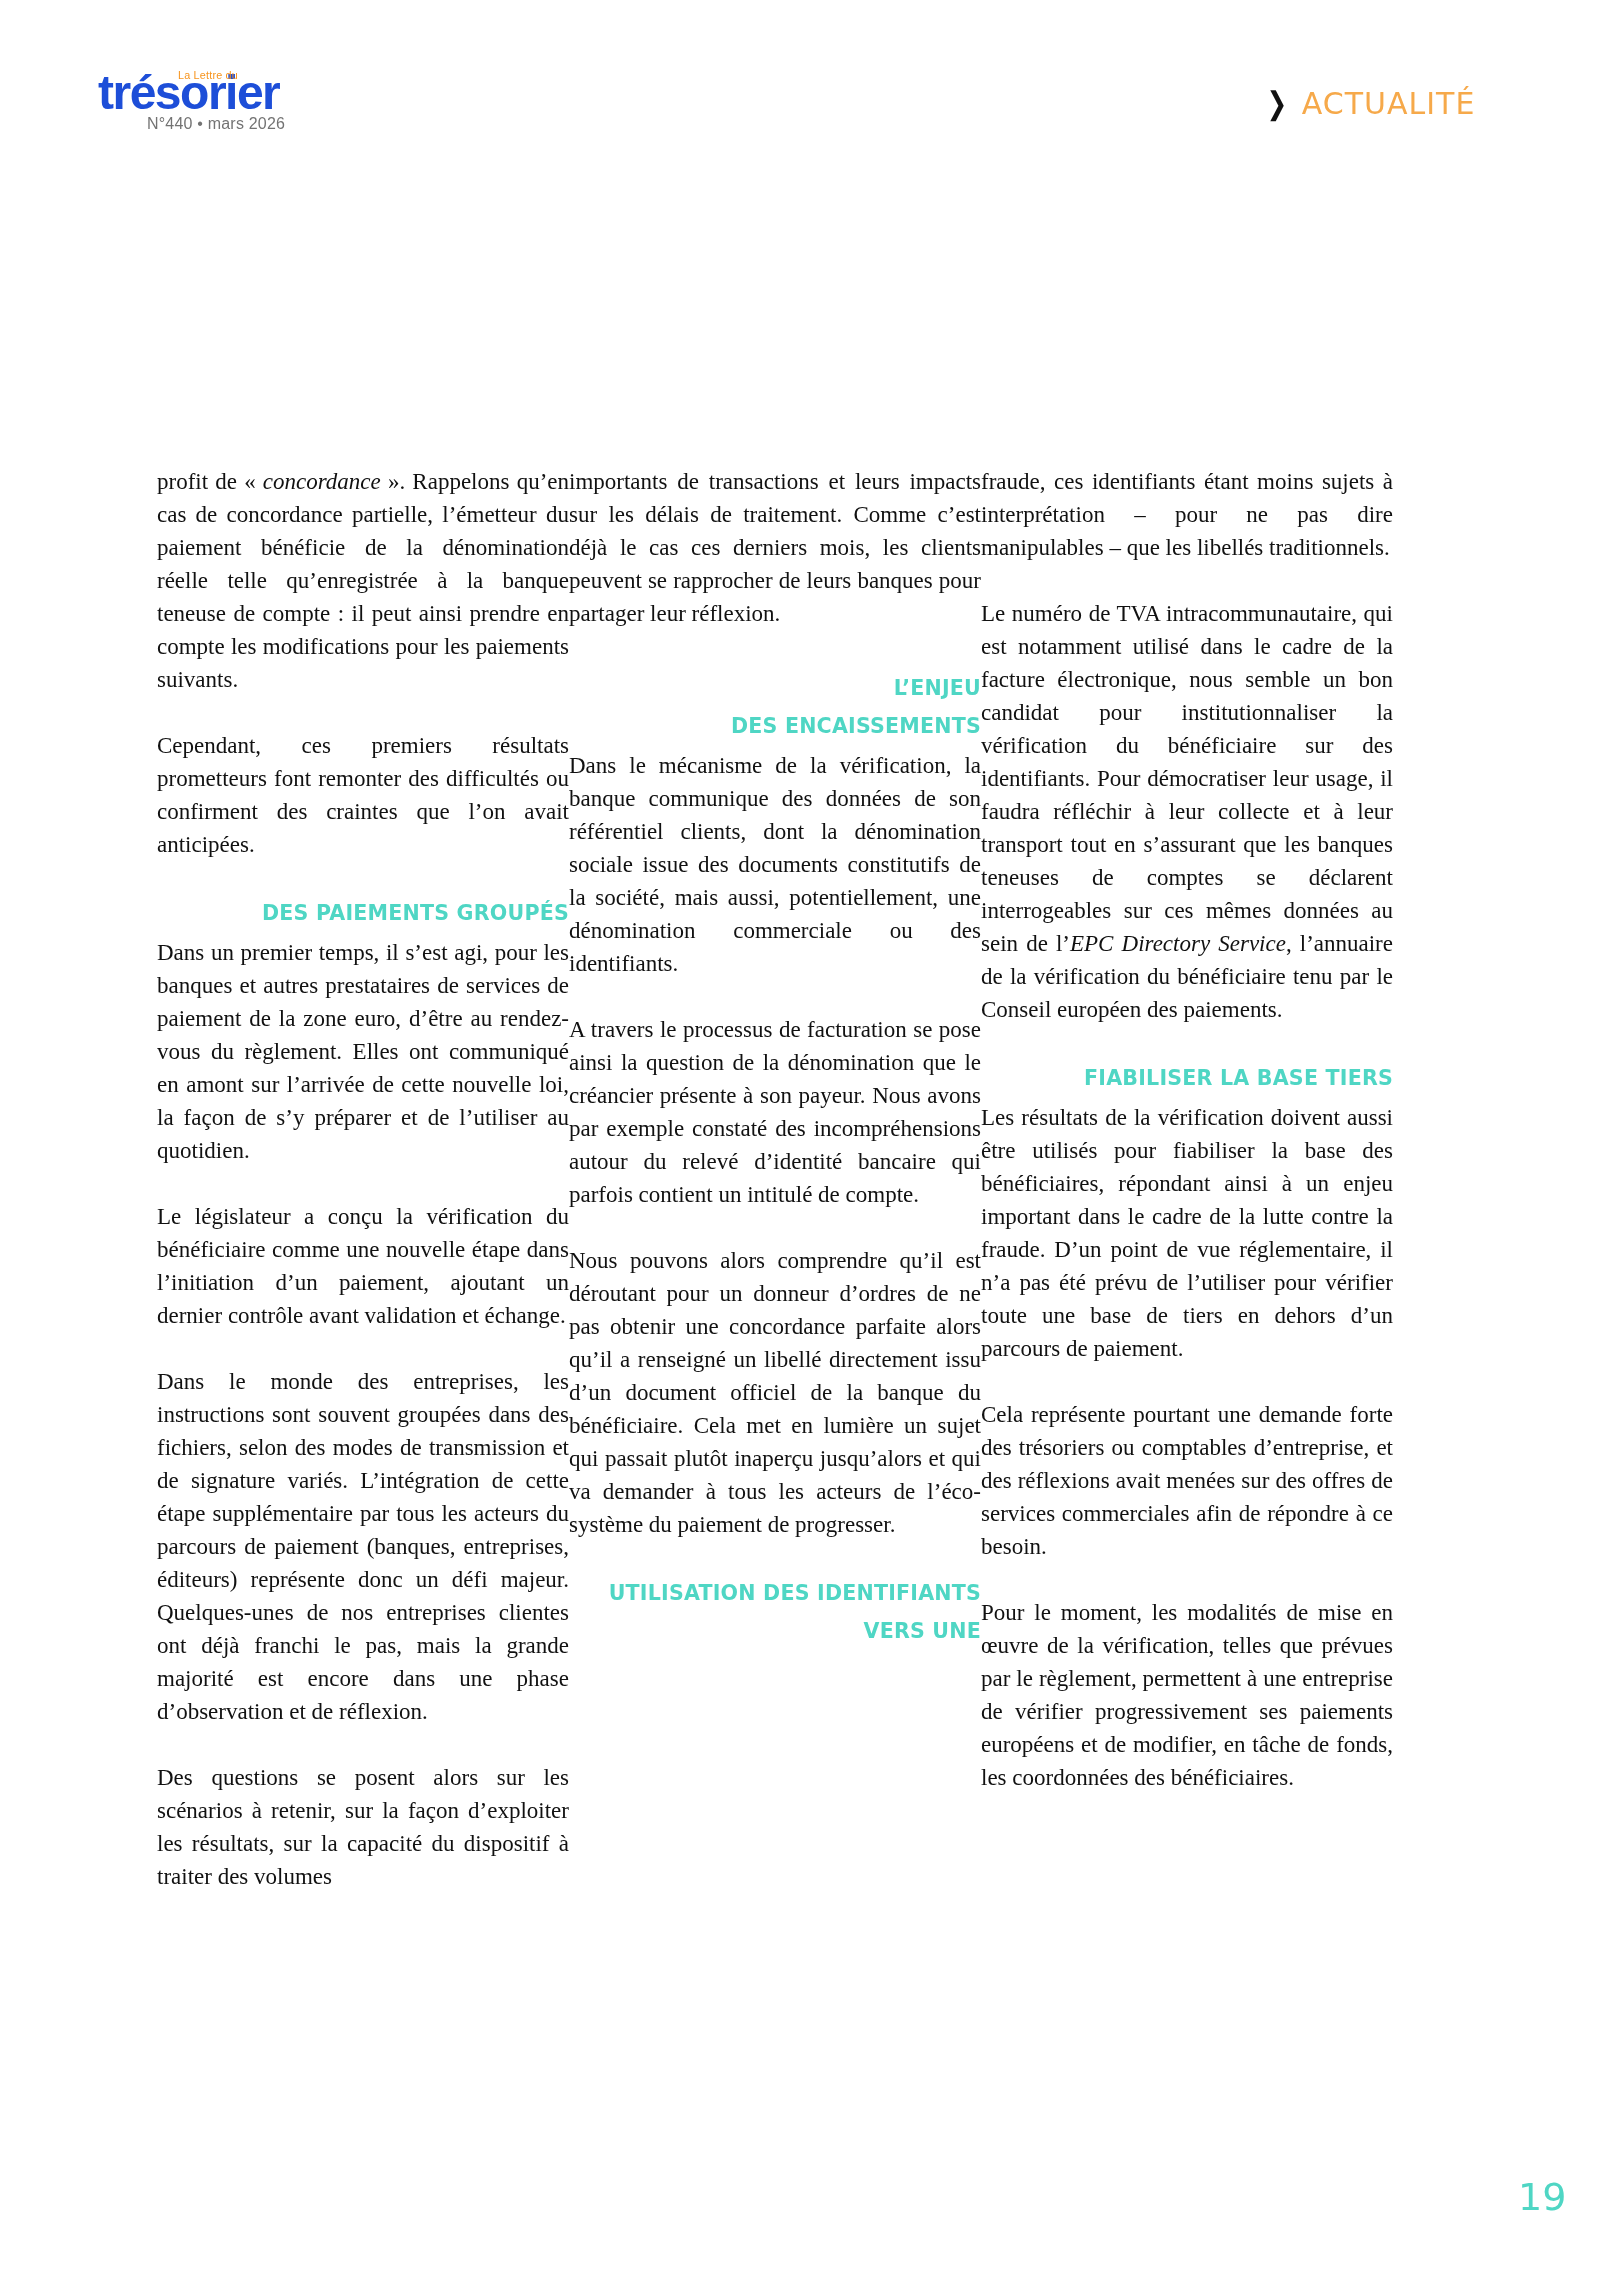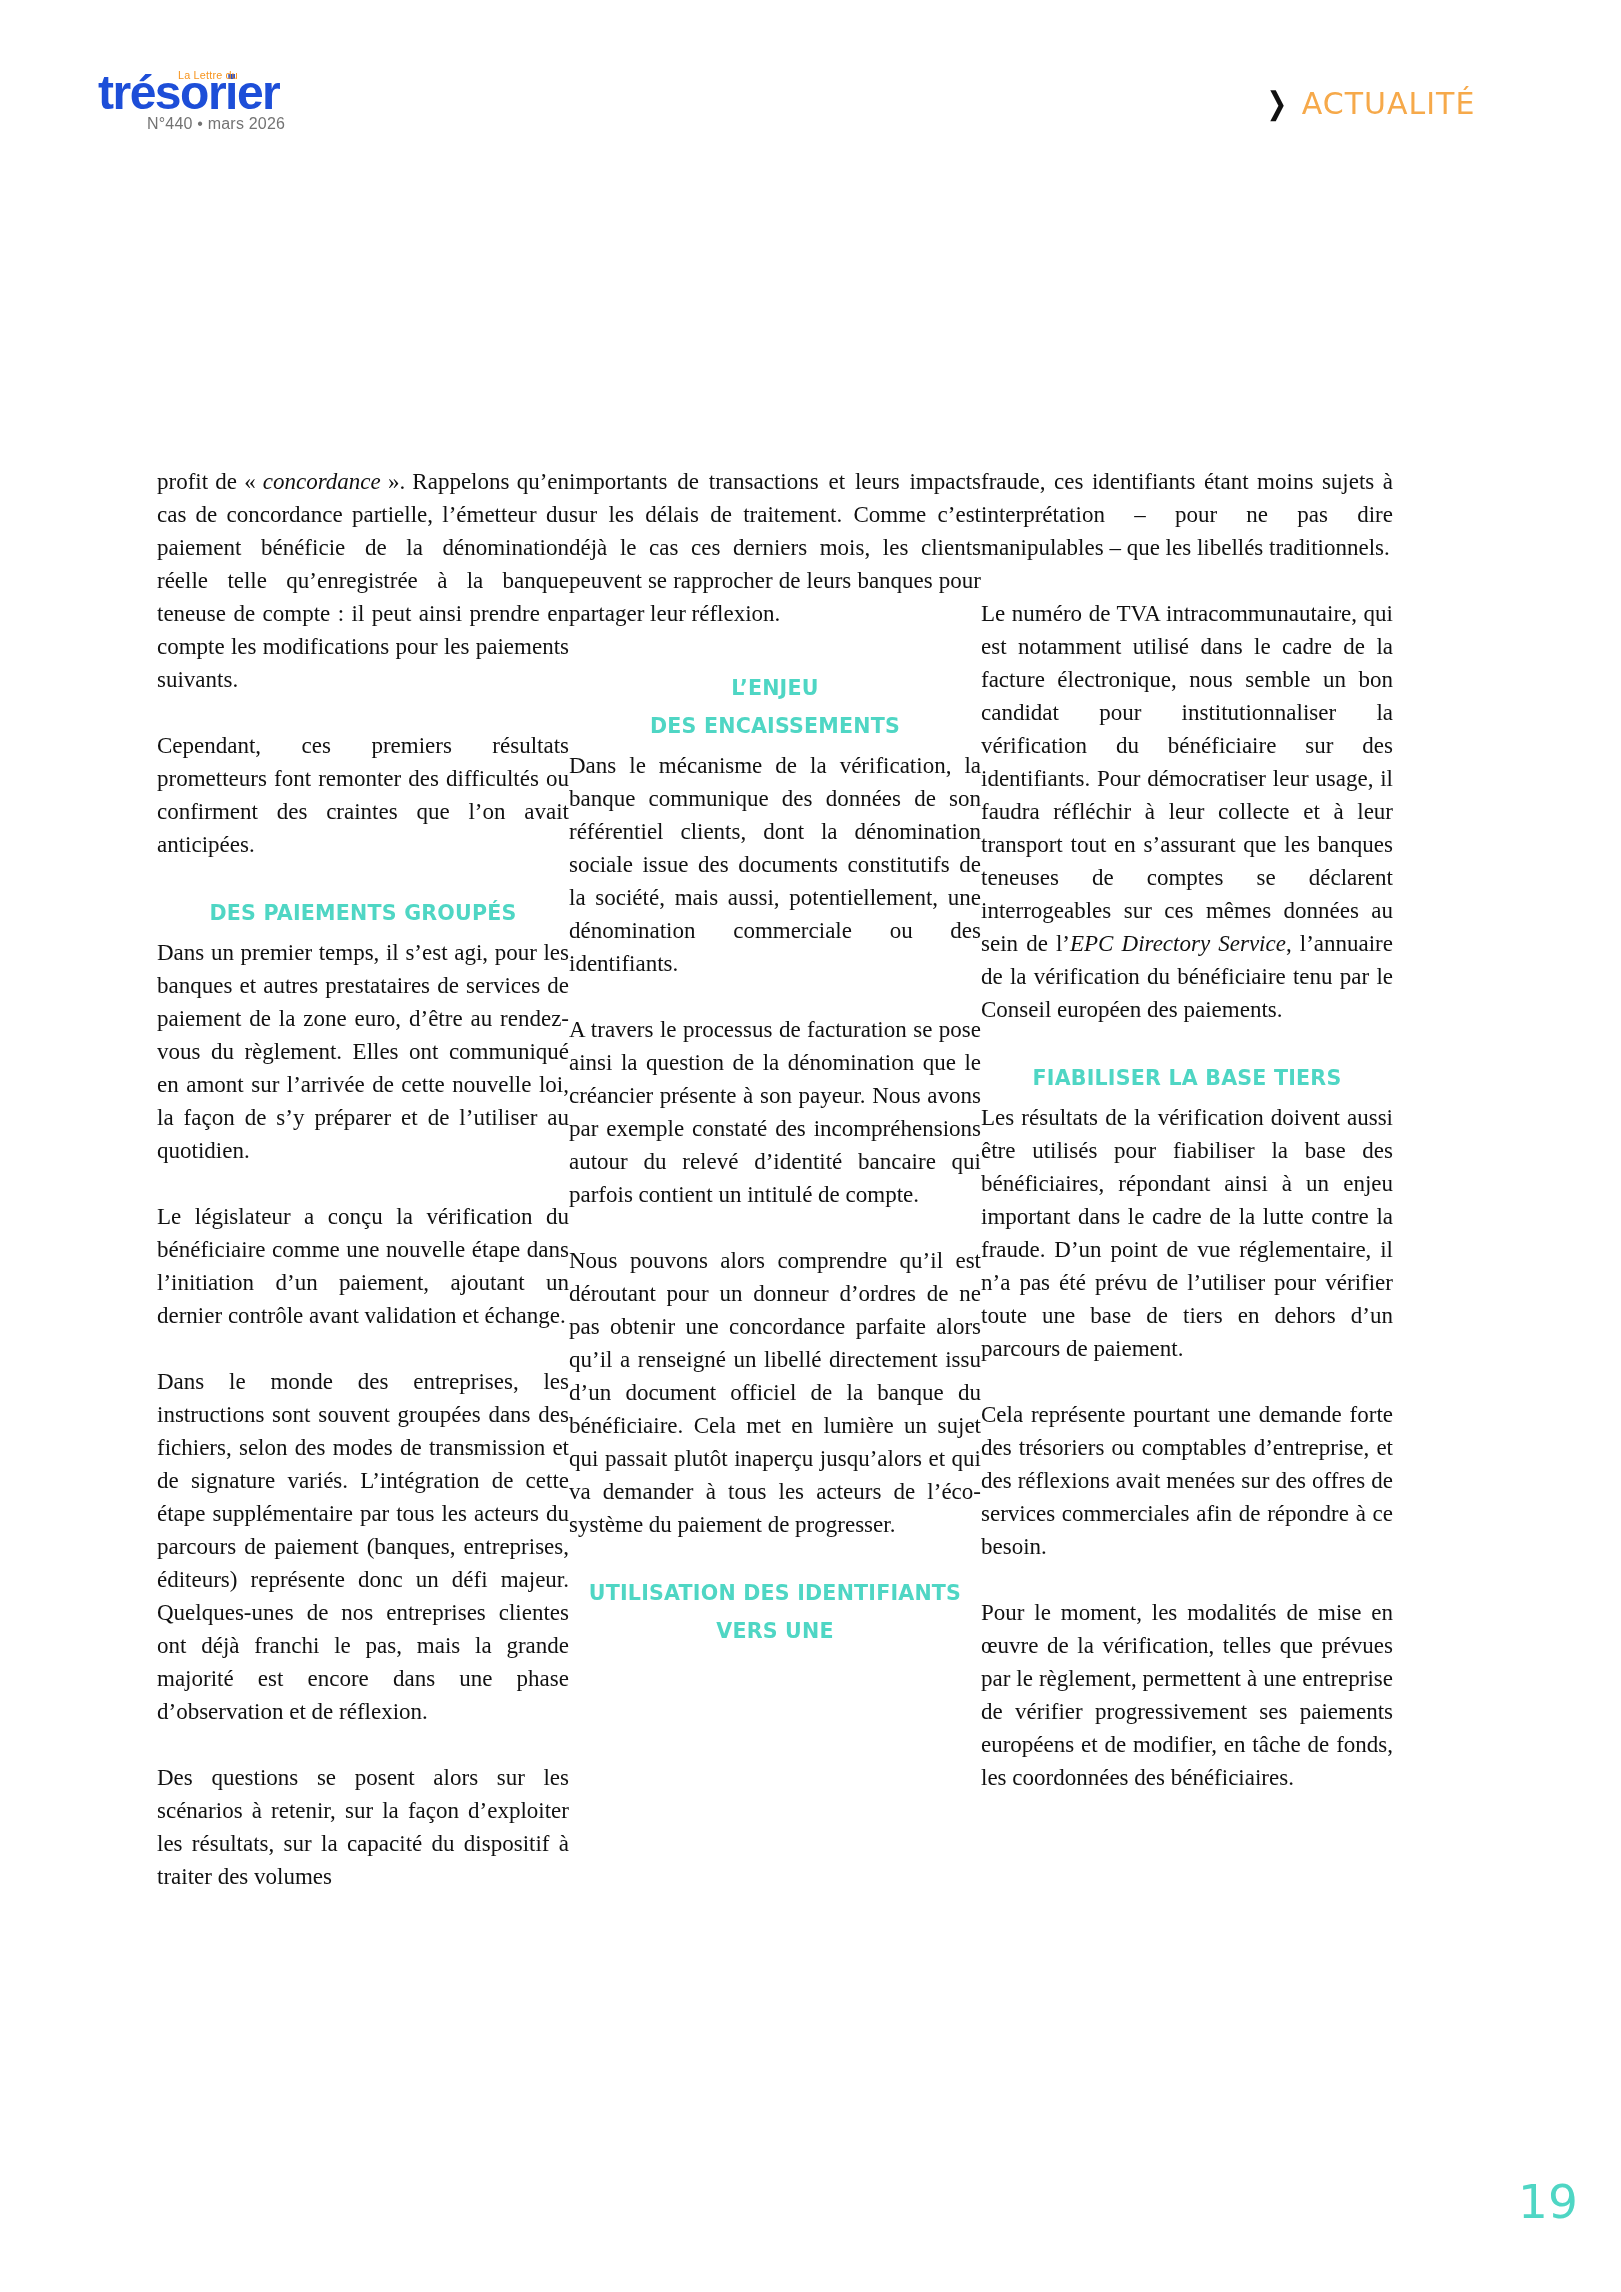--- a/index.html
+++ b/index.html
@@ -8,24 +8,24 @@
   .logo-kicker { position: absolute; left: 80px; top: 2px; font-family: "Liberation Sans", sans-serif; font-size: 10.8px; color: #f7941d; font-weight: normal; letter-spacing: 0.2px; }
   .logo-name { position: absolute; left: 0; top: 2px; font-family: Liberation Sans, sans-serif; font-weight: bold; font-size: 48px; color: #1d4ed8; letter-spacing: -1.5px; line-height: 1; }
   .issue { position: absolute; left: 147px; top: 115px; font-family: "Liberation Sans", sans-serif; font-size: 16px; color: #737373; letter-spacing: 0.2px; }
   .section-tag { position: absolute; left: 1264px; top: 88px; display: flex; align-items: center; gap: 11.8px; }
   .chev { font-family: "DejaVu Sans", sans-serif; font-weight: bold; font-size: 31px; color: #111; line-height: 1; transform: scaleX(0.8); }
   .section-label { font-family: "DejaVu Sans", sans-serif; font-size: 30px; color: #f6a94a; letter-spacing: 1px; line-height: 1; }
   .columns { position: absolute; top: 465px; left: 157px; display: flex; }
   .col { width: 412px; font-family: "Liberation Serif", serif; font-size: 23px; line-height: 33px; color: #111; text-align: justify; hyphens: manual; }
   .col p { margin: 0 0 33px 0; }
   .col p.last { margin-bottom: 0; }
-  .col h3 { margin: 33px 0 3.9px 0; font-family: "DejaVu Sans", sans-serif; font-weight: bold; font-size: 20.6px; line-height: 38px; color: #4fd6c4; letter-spacing: 0.2px; text-align: center; }
+  .col h3 { margin: 33px 0 3.9px 0; font-family: "DejaVu Sans", sans-serif; font-weight: bold; font-size: 20.6px; line-height: 38px; color: #4fd6c4; letter-spacing: 0.2px; text-align: right; }
   .col h3 span { display: block; }
   .col em { font-style: italic; }
-  .page-number { position: absolute; left: 1518px; top: 2178px; font-family: "DejaVu Sans", sans-serif; font-size: 47px; color: #4fd6c4; line-height: 1; }
+  .page-number { position: absolute; left: 1518px; top: 2178px; font-family: "DejaVu Sans", sans-serif; font-size: 38px; color: #4fd6c4; line-height: 1; }
 </style>
 </head>
 <body>
 
 <div class="logo">
   <span class="logo-name">trésorier</span>
   <span class="logo-kicker">La Lettre du</span>
 </div>
 <div class="issue">N°440 • mars 2026</div>
 

